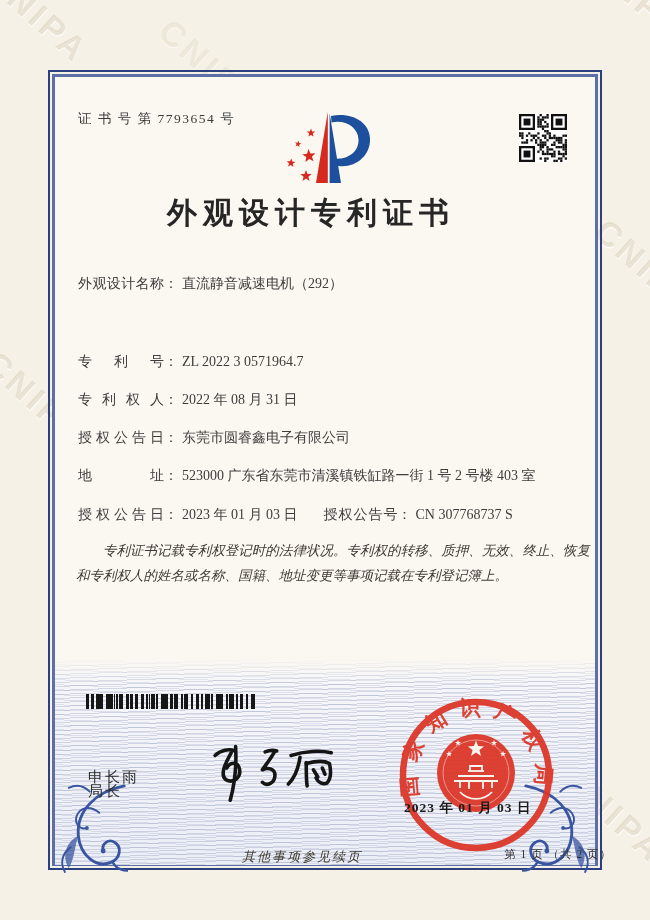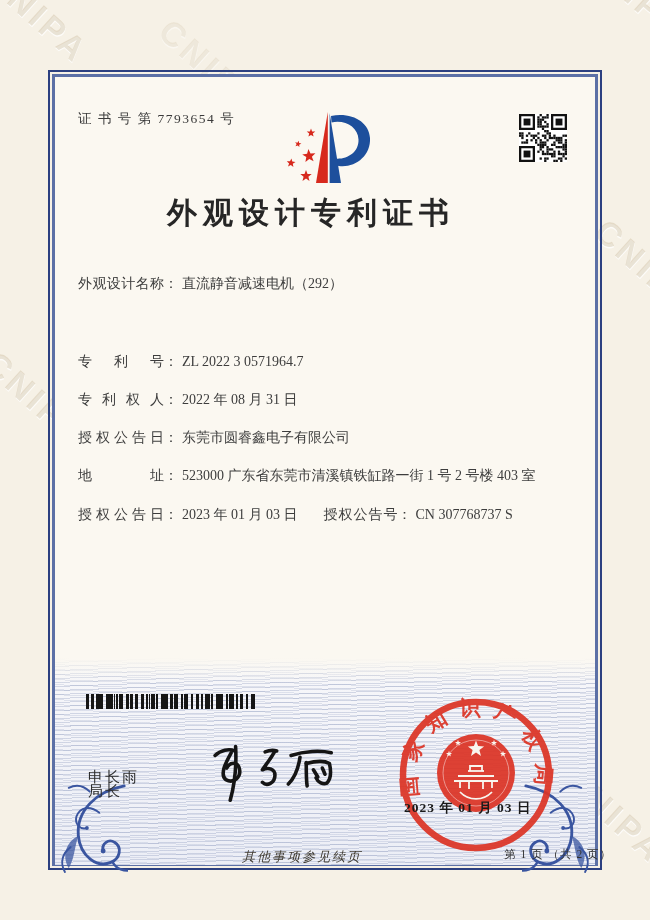--- a/index.html
+++ b/index.html
@@ -287,20 +287,21 @@
     <span class="flabel">授权公告日</span><span class="fcolon">：</span><span class="fvalue">东莞市圆睿鑫电子有限公司</span>
   </div>
   <div class="field-row" style="top:467px;">
     <span class="flabel">地址</span><span class="fcolon">：</span><span class="fvalue">523000 广东省东莞市清溪镇铁缸路一街 1 号 2 号楼 403 室</span>
   </div>
   <div class="field-row" style="top:506px;">
     <span class="flabel">授权公告日</span><span class="fcolon">：</span><span class="fvalue">2023 年 01 月 03 日</span><span class="pair2"><span class="flabel">授权公告号</span><span class="fcolon">：</span><span class="fvalue">CN 307768737 S</span></span>
   </div>
 
   <div class="body-text">
+    <p>专利证书记载专利权登记时的法律状况。专利权的转移、质押、无效、终止、恢复和专利权人的姓名或名称、国籍、地址变更等事项记载在专利登记簿上。</p>
   </div>
 
   <div class="barcode"></div>
   <div class="director-title">局长</div>
   <div class="director-name">申长雨</div>
 
   <svg class="signature" viewBox="0 0 170 80">
     <g stroke="#151515" stroke-width="4" fill="none" stroke-linecap="round" stroke-linejoin="round">
       <path d="M28,26 C34,20 44,18 50,21"></path>
       <path d="M46,23 C40,34 33,47 40,53 C49,58 58,50 55,40 C53,33 45,33 41,40"></path>

